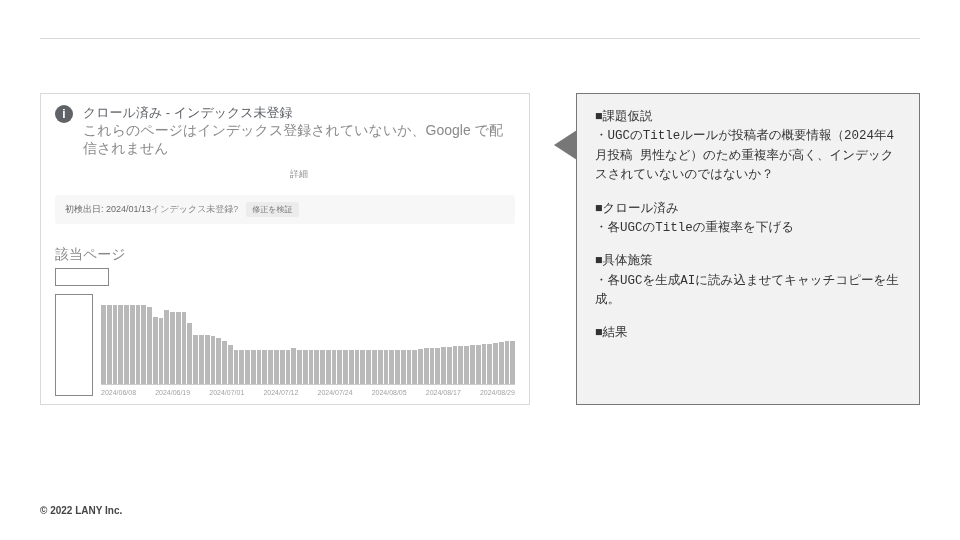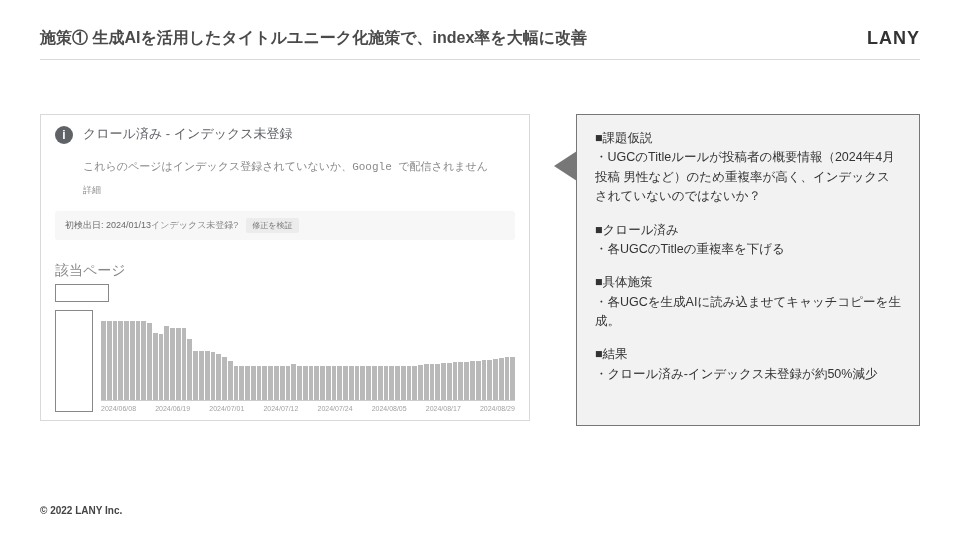--- a/index.html
+++ b/index.html
@@ -8,52 +8,48 @@
   .title-row { display: flex; justify-content: space-between; align-items: flex-start; }
   .title { font-size: 16px; font-weight: 700; color: #4a4a4a; }
   .brand { font-size: 18px; font-weight: 800; letter-spacing: 1px; color: #333; }
   .hr { margin-top: 10px; border: none; border-top: 1px solid #d9d9d9; }
   .content { position: relative; margin-top: 54px; display: flex; gap: 0; align-items: flex-start; }
   
   .shot { width: 490px; border: 1px solid #d9d9d9; background: #fff; padding: 10px 14px 8px 14px; }
   .shot-head { display: flex; align-items: flex-start; gap: 10px; }
   .info-icon { width: 18px; height: 18px; border-radius: 50%; background: #5f6368; color: #fff; font-size: 12px; font-weight: 700; display: inline-flex; align-items: center; justify-content: center; flex: 0 0 18px; margin-top:1px; }
   .shot-titles .t1 { font-size: 13px; color: #5f6368; }
-  .shot-titles .t2 { font-size: 11px; color: #8a8a8a; margin-top: 16px; font-family: Liberation Mono, monospace; }
-  .shot-titles .t3 { font-size: 9px; color: #8a8a8a; margin-top: 10px; }
+  .shot-titles .t2 { font-size: 14px; color: #8a8a8a; margin-top: 0; }
+  .shot-titles .t3 { font-size: 9px; color: #8a8a8a; margin-top: 10px; text-align: center; }
   .date-row { margin-top: 14px; background: #f7f7f7; border-radius: 3px; padding: 8px 10px; display: flex; align-items: center; font-size: 9px; }
   .date-row .l { color: #6a6a6a; }
   .date-row .r { color: #888; }
   .btn { margin-left: 8px; background: #ececec; color: #777; font-size: 8px; padding: 3px 6px; border-radius: 2px; }
   .chart-area { margin-top: 22px; }
   .small-label { font-size: 14px; color: #888; }
   .white-box1 { width: 54px; height: 18px; background:#fff; border:1px solid #888; margin-top:4px; }
   .chart-row { display:flex; align-items:flex-end; gap:8px; margin-top:8px; }
   .white-box2 { width: 38px; height: 102px; background:#fff; border:1px solid #888; flex:0 0 38px; }
   .bars-wrap { flex:1; }
   .bars { height: 82px; display:flex; align-items:flex-end; gap:1px; border-bottom:1px solid #ccc; }
   .bars .bar { flex:1; background:#b9b9b9; }
   .xaxis { display:flex; justify-content:space-between; font-size:7px; color:#a2a2a2; margin-top:4px; }
   
   .arrow { width: 0; height: 0; border-top: 14px solid transparent; border-bottom: 14px solid transparent; border-right: 22px solid #f2f2f2; margin-top: 38px; margin-left: 24px; }
   .arrow-outer { width: 0; height: 0; border-top: 15px solid transparent; border-bottom: 15px solid transparent; border-right: 23px solid #777; margin-top: 37px; margin-left: 24px; position:absolute; left:490px; }
   
   .infobox { flex:1; margin-left:0; border:1px solid #777; background:#f2f2f2; padding:14px 18px 14px 18px; font-size:12.5px; line-height:1.55; color:#333; min-height:312px; }
-  .infobox .sec { margin-bottom:14px; }
+  .infobox .sec { margin-bottom:14px;font-family:Liberation Mono, monospace; }
   .infobox .sec:last-child { margin-bottom:0; }
   .footer { position:absolute; left:40px; bottom:24px; font-size:10px; font-weight:700; color:#444; }
 </style>
 </head>
 <body>
 
 <div class="slide">
-  <div class="title-row">
-    <div class="title">施策① 生成AIを活用したタイトルユニーク化施策で、index率を大幅に改善</div>
-    <div class="brand">LANY</div>
-  </div>
   <hr class="hr">
 
   <div class="content">
 
     <div class="shot">
       <div class="shot-head">
         <span class="info-icon">i</span>
         <div class="shot-titles">
           <div class="t1">クロール済み - インデックス未登録</div>
           <div class="t2">これらのページはインデックス登録されていないか、Google で配信されません</div>
@@ -170,19 +166,18 @@
       <div class="sec">
         <div>■クロール済み</div>
         <div>・各UGCのTitleの重複率を下げる</div>
       </div>
       <div class="sec">
         <div>■具体施策</div>
         <div>・各UGCを生成AIに読み込ませてキャッチコピーを生成。</div>
       </div>
       <div class="sec">
         <div>■結果</div>
-        <div>・クロール済み-インデックス未登録が約50%減少</div>
       </div>
     </div>
   </div>
 
   <div class="footer">© 2022 LANY Inc.</div>
 </div>
 
 </body></html>

